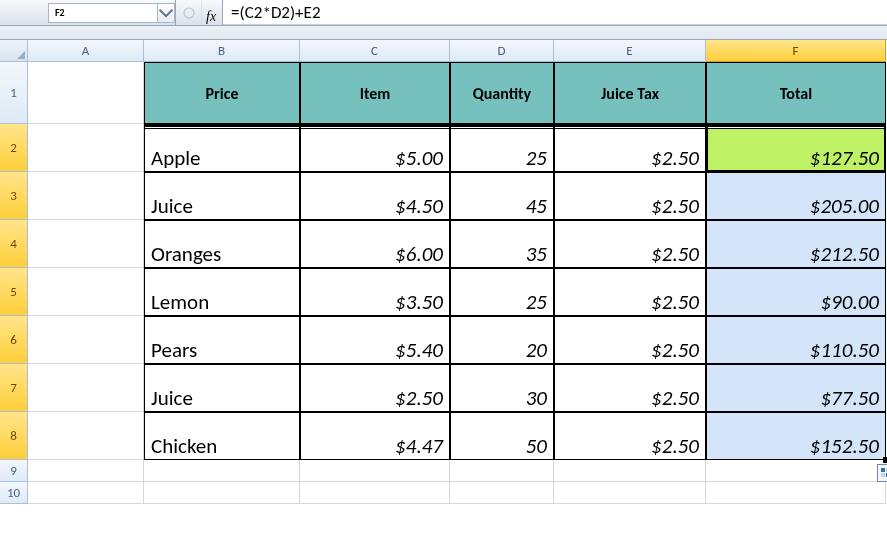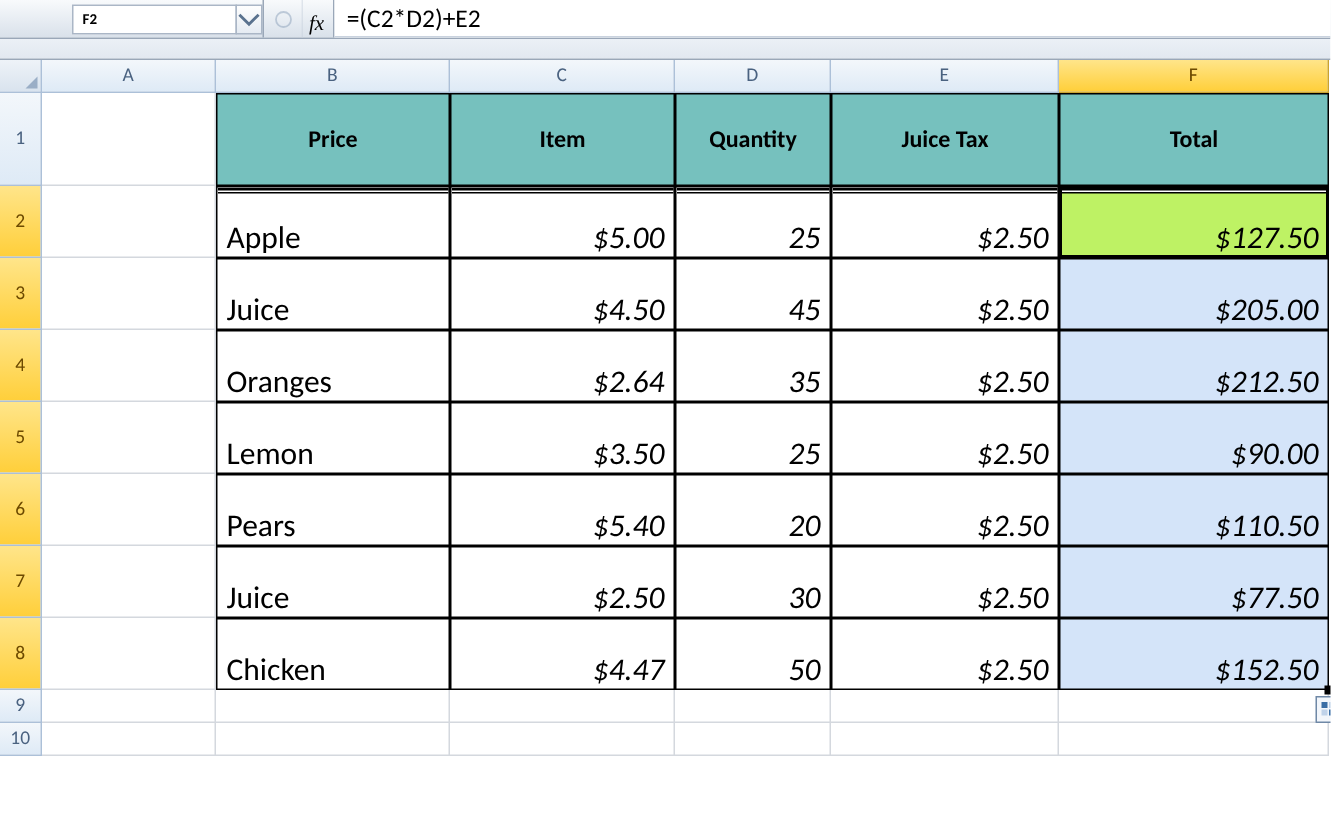--- a/index.html
+++ b/index.html
@@ -213,21 +213,21 @@
   <div class="cell"></div>
   <div class="cell tb item">Juice</div>
   <div class="cell tb num">$4.50</div>
   <div class="cell tb num">45</div>
   <div class="cell tb num">$2.50</div>
   <div class="cell tb num selcell">$205.00</div>
 
   <div class="row-head sel">4</div>
   <div class="cell"></div>
   <div class="cell tb item">Oranges</div>
-  <div class="cell tb num">$2.64</div>
+  <div class="cell tb num">$6.00</div>
   <div class="cell tb num">35</div>
   <div class="cell tb num">$2.50</div>
   <div class="cell tb num selcell">$212.50</div>
 
   <div class="row-head sel">5</div>
   <div class="cell"></div>
   <div class="cell tb item">Lemon</div>
   <div class="cell tb num">$3.50</div>
   <div class="cell tb num">25</div>
   <div class="cell tb num">$2.50</div>

